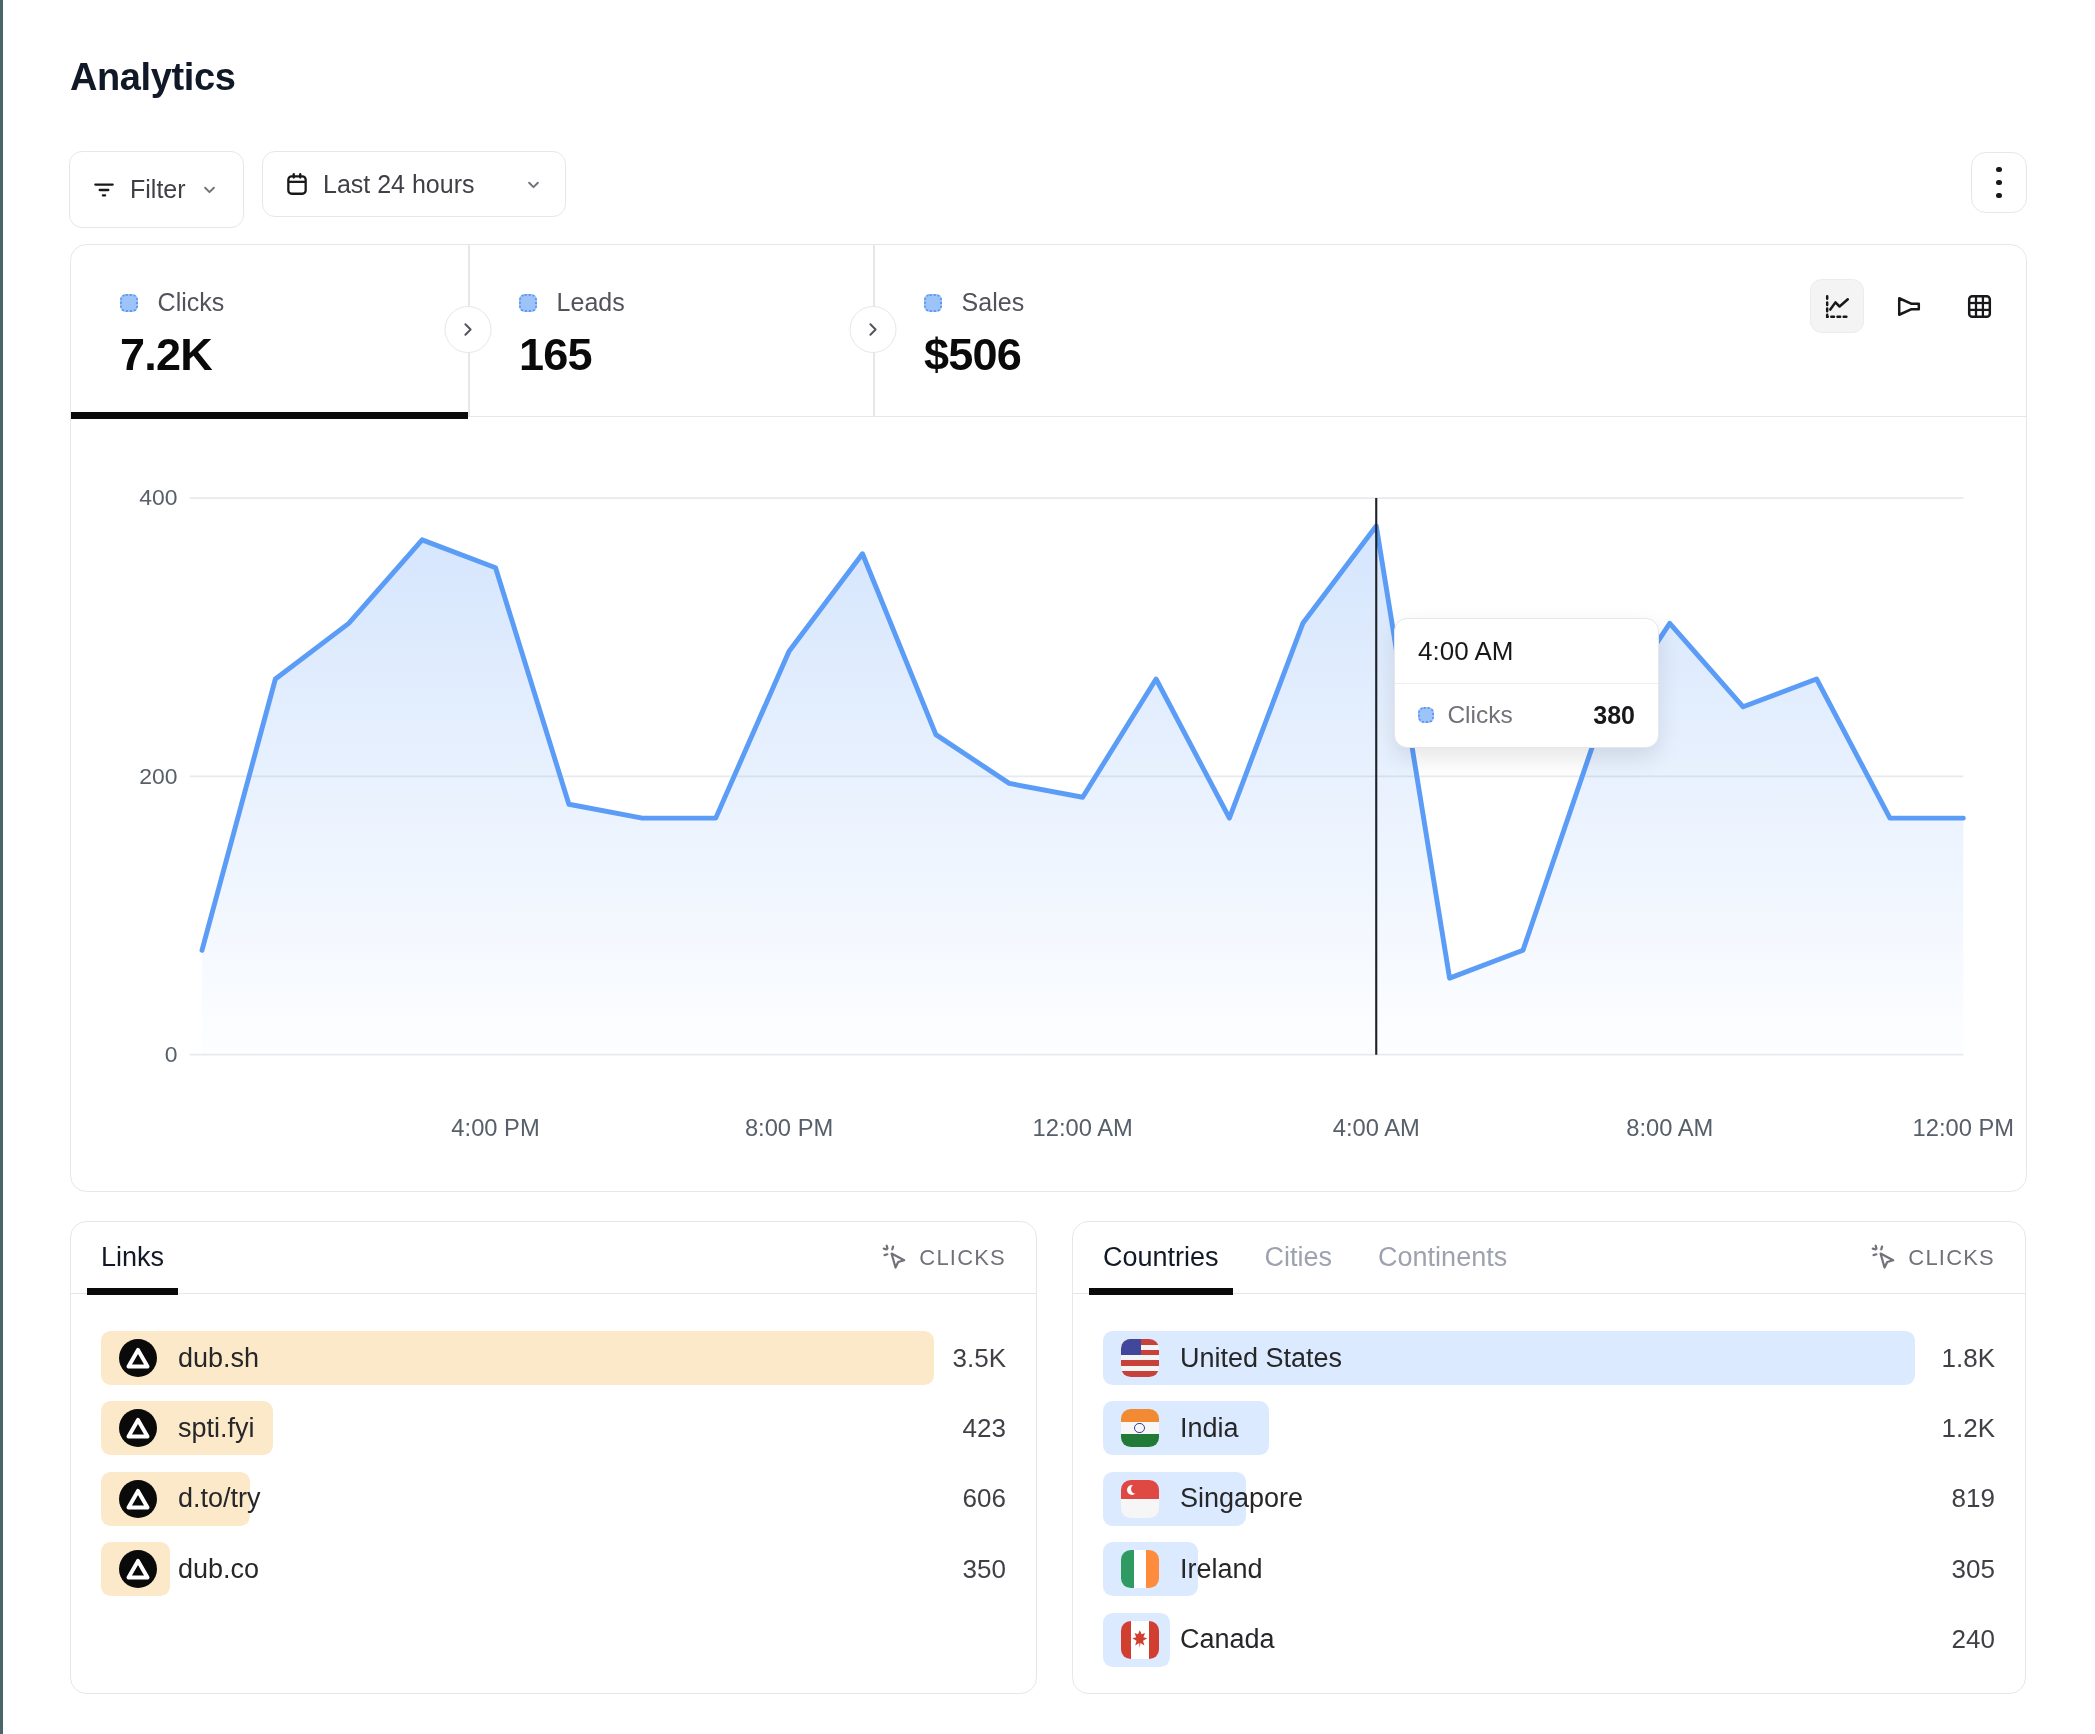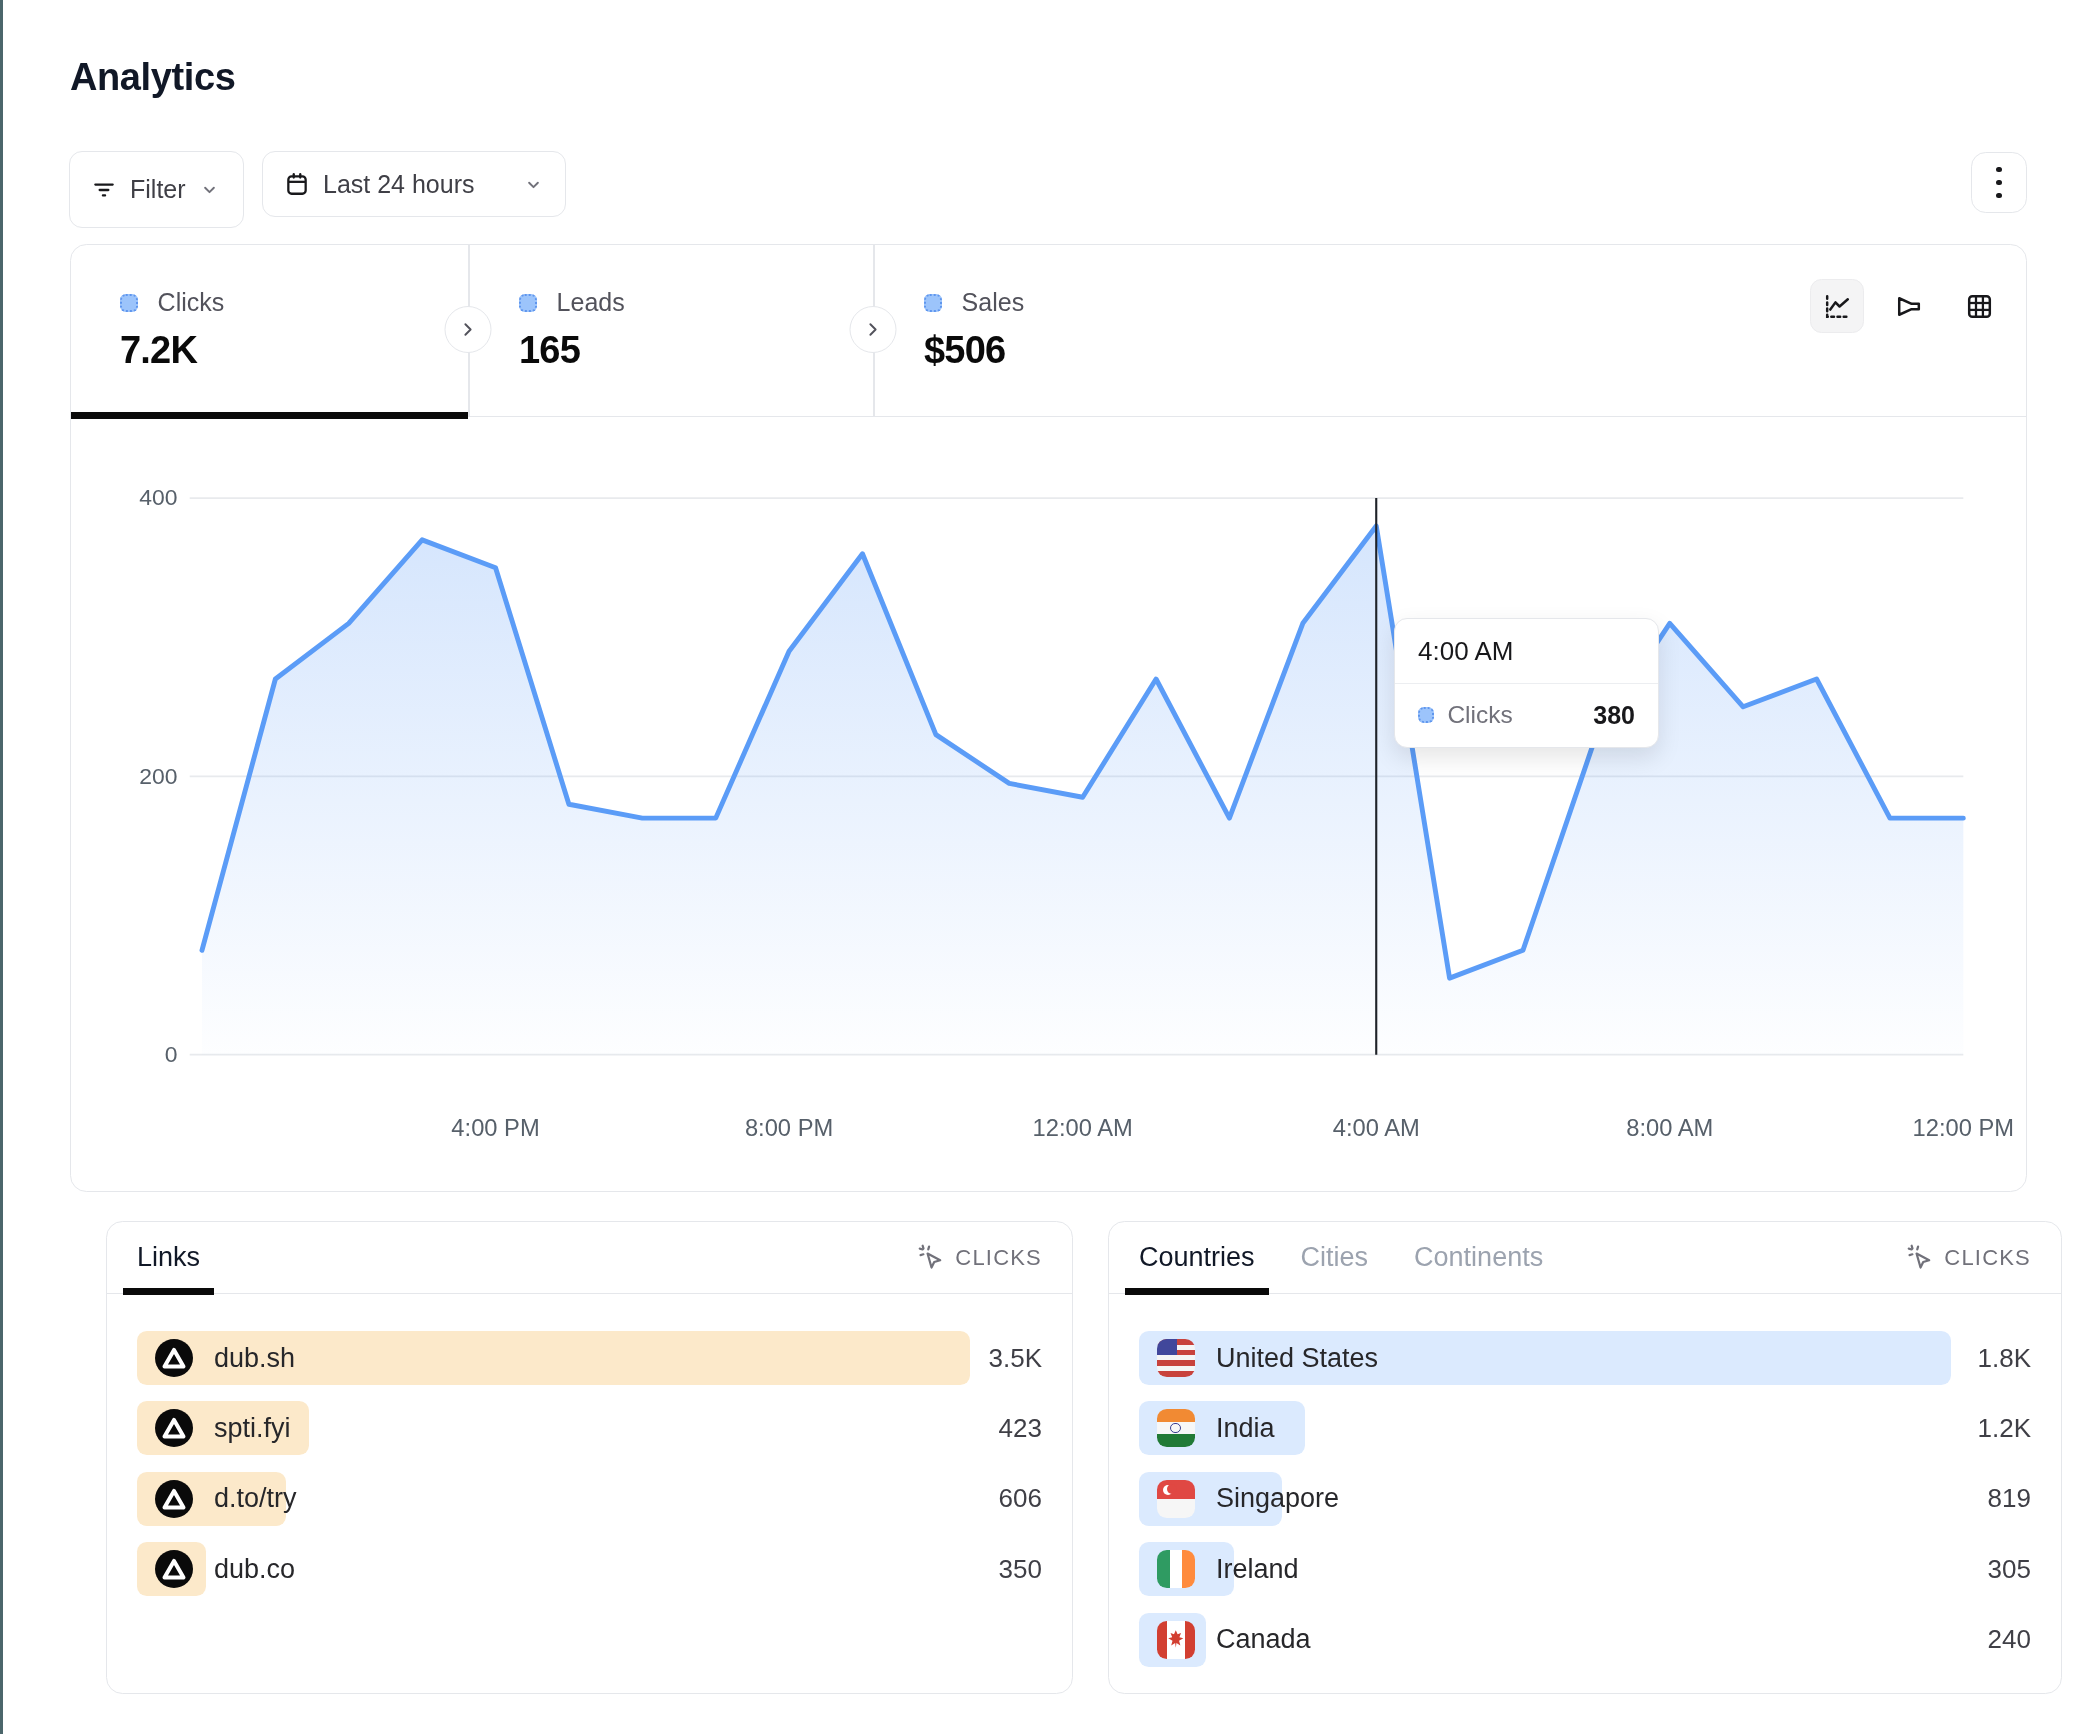--- a/index.html
+++ b/index.html
@@ -16,42 +16,42 @@
   .date-btn { position:absolute; left:262px; top:151px; width:304px; height:66px; padding:7px 21px; gap:13px; }
   .date-btn .chev { margin-left:auto; }
   .kebab-btn { position:absolute; left:1971px; top:152px; width:56px; height:61px; border:1.6px solid #e5e7eb; border-radius:14.7px; background:#fff; display:flex; flex-direction:column; align-items:center; justify-content:center; gap:7.4px; cursor:pointer; }
   .kebab-btn i { width:5.7px; height:5.7px; border-radius:50%; background:#18181b; }
 
   
   .main-card { position:absolute; left:70px; top:244px; width:1957px; height:948px; border:1.6px solid #e5e7eb; border-radius:16.4px; background:#fff; }
   .stat-tabs { position:relative; height:172px; border-bottom:1.6px solid #e5e7eb; }
   .stat-tab { position:absolute; top:0; height:172px; padding:43px 0 0 49px; cursor:pointer; }
   .stat-tab .lab { display:flex; align-items:center; gap:19.6px; font-size:25px; color:#52525b; }
-  .stat-tab .val { margin-top:11.5px; font-size:38px; font-weight:700; color:#0a0a0a; letter-spacing:-0.8px; }
+  .stat-tab .val { margin-top:11.5px; font-size:45px; font-weight:700; color:#0a0a0a; letter-spacing:-0.8px; }
   .legend-square { display:inline-block; width:18px; height:18px; border-radius:5.7px; background:#9cc4fb; border:2.5px dotted #5f96ee; }
   .stat-underline { position:absolute; left:0; bottom:-1.6px; width:397px; height:6.5px; background:#0a0a0a; }
   .stat-divider { position:absolute; top:0; width:1.6px; height:172px; background:#e5e7eb; }
   .stat-next { position:absolute; top:61px; width:47px; height:47px; transform:translateX(-50%); border-radius:50%; background:#fff; border:1.6px solid #e5e7eb; display:flex; align-items:center; justify-content:center; cursor:pointer; z-index:2; }
   .chart-toggles { position:absolute; right:19.6px; top:34px; display:flex; gap:17px; }
   .toggle-btn { width:54px; height:54px; border:none; background:transparent; border-radius:11.5px; display:flex; align-items:center; justify-content:center; cursor:pointer; }
   .toggle-btn.active { background:#f4f4f5; border:1.6px solid #ececee; }
 
   
   .chart-wrap { position:absolute; left:0; top:195px; width:1957px; height:753px; }
   .chart-wrap svg { display:block; }
   .chart-wrap svg text { font-family:"Liberation Sans","DejaVu Sans",sans-serif; }
   .tooltip { position:absolute; width:265px; background:#fff; border:1.6px solid #e5e7eb; border-radius:13px; box-shadow:0 9.8px 23px rgba(0,0,0,.10); z-index:5; }
   .tooltip-header { padding:17px 23px 15.5px; font-size:26px; color:#18181b; border-bottom:1.6px solid #eceef1; }
   .tooltip-row { display:flex; align-items:center; gap:13px; padding:17px 23px; }
   .tooltip-row .legend-square { width:16.4px; height:16.4px; }
   .tooltip-series { font-size:24.5px; color:#71717a; }
   .tooltip-value { margin-left:auto; font-size:25px; font-weight:700; color:#18181b; }
 
   
-  .panel { position:absolute; top:1221px; height:473px; background:#fff; border:1.6px solid #e5e7eb; border-radius:16.4px;margin-left:36px; }
+  .panel { position:absolute; top:1221px; height:473px; background:#fff; border:1.6px solid #e5e7eb; border-radius:16.4px; }
   .panel.links { left:70px; width:967px; }
   .panel.countries { left:1072px; width:954px; }
   .panel-header { position:relative; height:72px; border-bottom:1.6px solid #e5e7eb; display:flex; align-items:center; padding:0 30px; gap:46px; }
   .panel-tab { position:relative; height:100%; display:flex; align-items:center; font-size:27px; color:#111827; cursor:pointer; }
   .panel-tab.inactive { color:#9ca3af; }
   .panel-tab.active::after { content:""; position:absolute; left:-14px; right:-14px; bottom:-1.6px; height:6.5px; background:#0a0a0a; }
   .metric { margin-left:auto; display:flex; align-items:center; gap:9.8px; color:#71717a; font-size:22px; letter-spacing:1.2px; cursor:pointer; }
   .panel-rows { padding:37px 30px 0; }
   .row { position:relative; height:54px; display:flex; align-items:center; margin-bottom:16.4px; cursor:pointer; }
   .row-bar { position:absolute; left:0; top:0; height:54px; border-radius:9.8px; }

